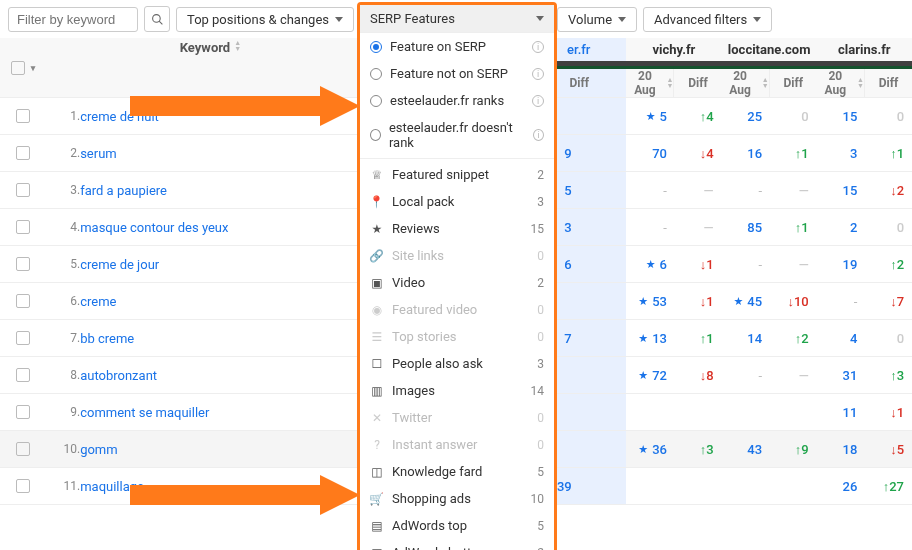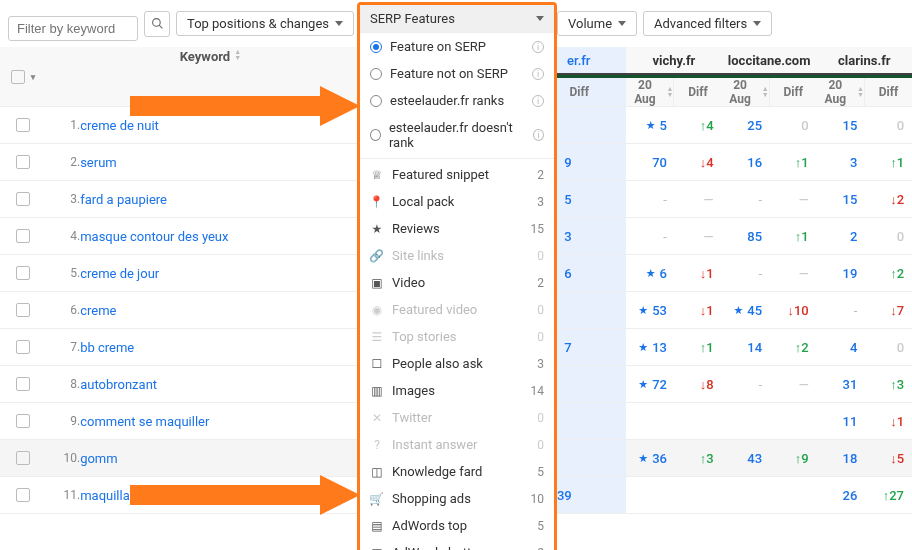--- a/index.html
+++ b/index.html
@@ -1,29 +1,29 @@
 <!DOCTYPE html>
 <html><head>
 <meta charset="utf-8">
 <style>
 * { box-sizing: border-box; margin: 0; padding: 0; }
 body { font-family: -apple-system, BlinkMacSystemFont, "Segoe UI", Roboto, sans-serif; font-size: 13px; color: #333; background: #fff; width: 912px; }
 .toolbar { display: flex; gap: 6px; padding: 6px 8px; align-items: center; }
-.filter-input { border: 1px solid #ccc; border-radius: 3px; padding: 4px 8px; width: 130px; font-size: 13px; color: #888; margin-top: 10px; }
+.filter-input { border: 1px solid #ccc; border-radius: 3px; padding: 4px 8px; width: 130px; font-size: 13px; color: #888; }
 .icon-btn { border: 1px solid #ccc; border-radius: 3px; width: 26px; height: 26px; display: flex; align-items: center; justify-content: center; cursor: pointer; background: #fff; }
 .pill { border: 1px solid #ccc; border-radius: 3px; padding: 4px 10px; display: flex; align-items: center; gap: 6px; cursor: pointer; background: #fff; font-size: 13px; }
 .pill.active { background: #f0f0f0; }
 .chev { width: 0; height: 0; border-left: 4px solid transparent; border-right: 4px solid transparent; border-top: 5px solid #666; }
 .chev-sm { font-size: 9px; color: #888; margin-left: 2px; }
 
 .table { width: 100%; border-collapse: collapse; }
 .table th, .table td { border-bottom: 1px solid #eee; padding: 0; }
 .hdr { background: #f8f8f8; height: 56px; font-weight: 400; color: #555; font-size: 13px; }
 .hdr .sub { display: flex; border-top: 3px solid #14532d; }
-.hdr-top { height: 28px; display: flex; align-items: center; justify-content: center; border-bottom: 2px solid #404040; }
+.hdr-top { height: 28px; display: flex; align-items: center; justify-content: center; border-bottom: 5px solid #404040; }
 .subcell { flex: 1; height: 28px; display: flex; align-items: center; justify-content: center; font-size: 12px; color: #777; }
 .subcell.diff { border-left: 1px solid #eee; }
 .col-check { width: 46px; }
 .col-idx { width: 34px; text-align: right; padding-right: 6px; color: #888; font-size: 12px; }
 .col-kw { width: 260px; }
 .col-sf { width: 190px; }
 .col-dom { width: 95px; }
 .hdr .kw-hdr { height: 56px; display: flex; align-items: flex-start; justify-content: center; gap: 4px; }
 .sort-arrows { display: inline-flex; flex-direction: column; font-size: 7px; line-height: 6px; color: #bbb; }
 .row td { height: 36px; vertical-align: middle; }

